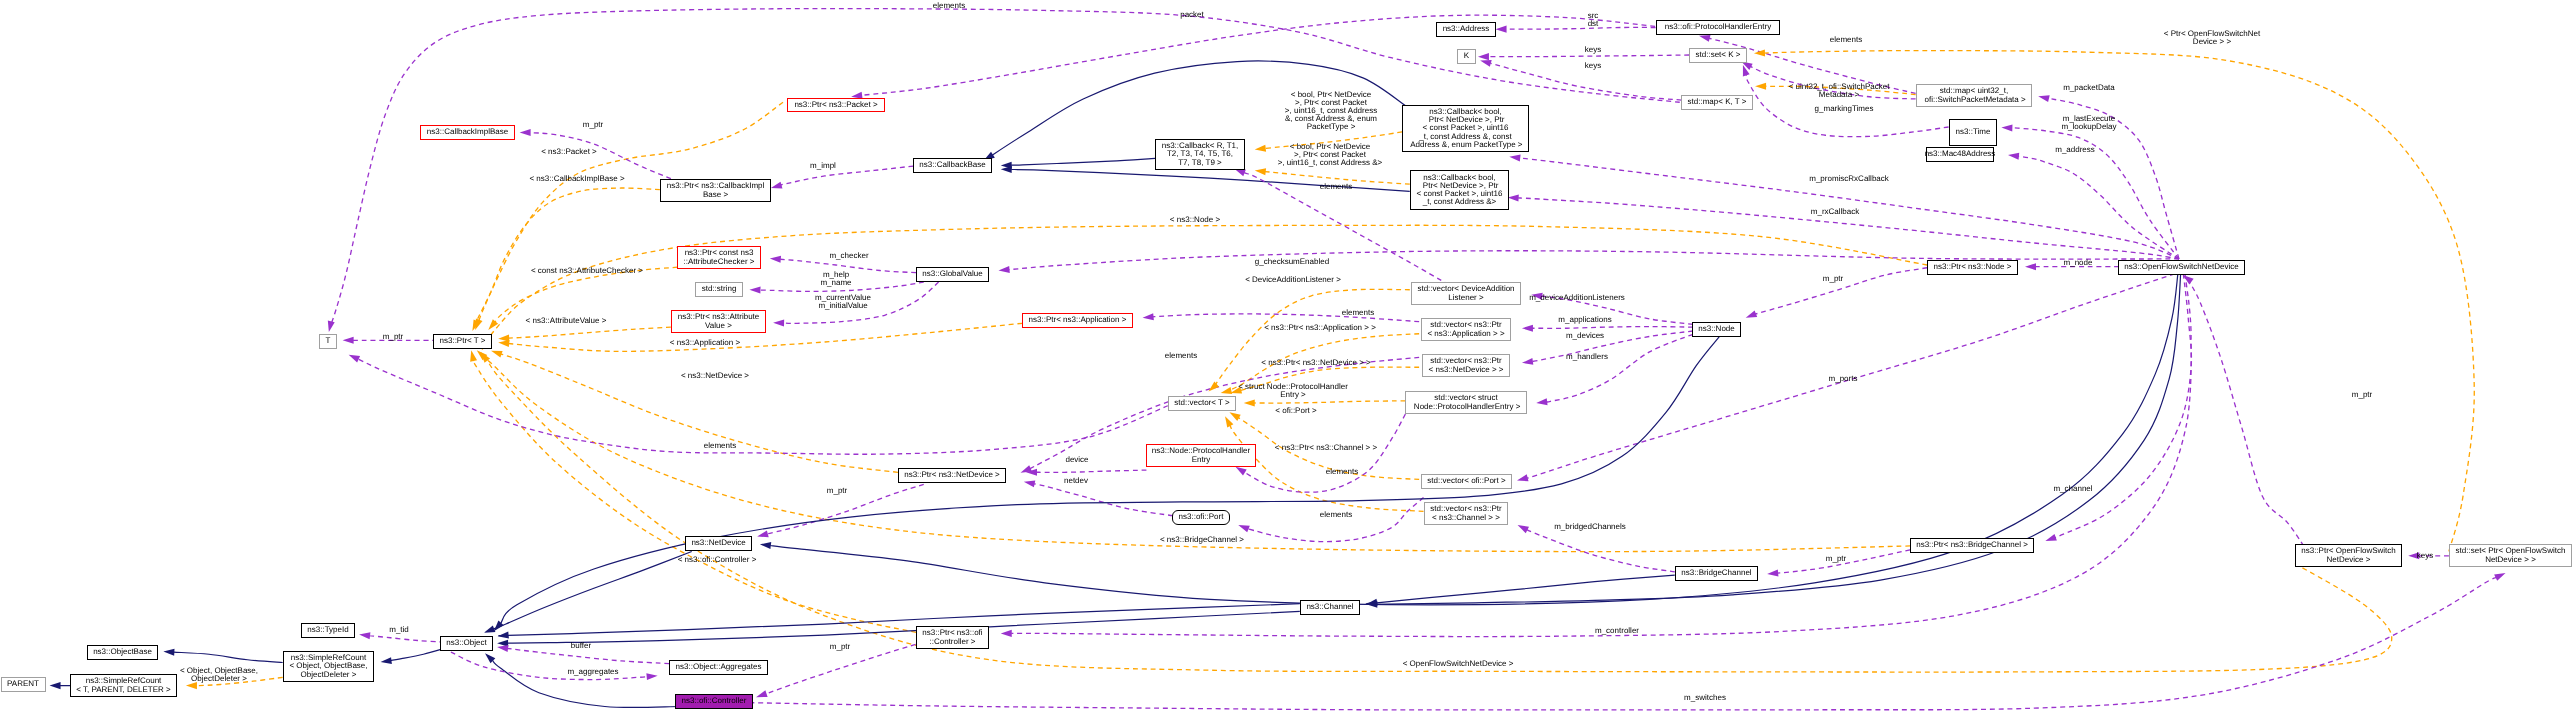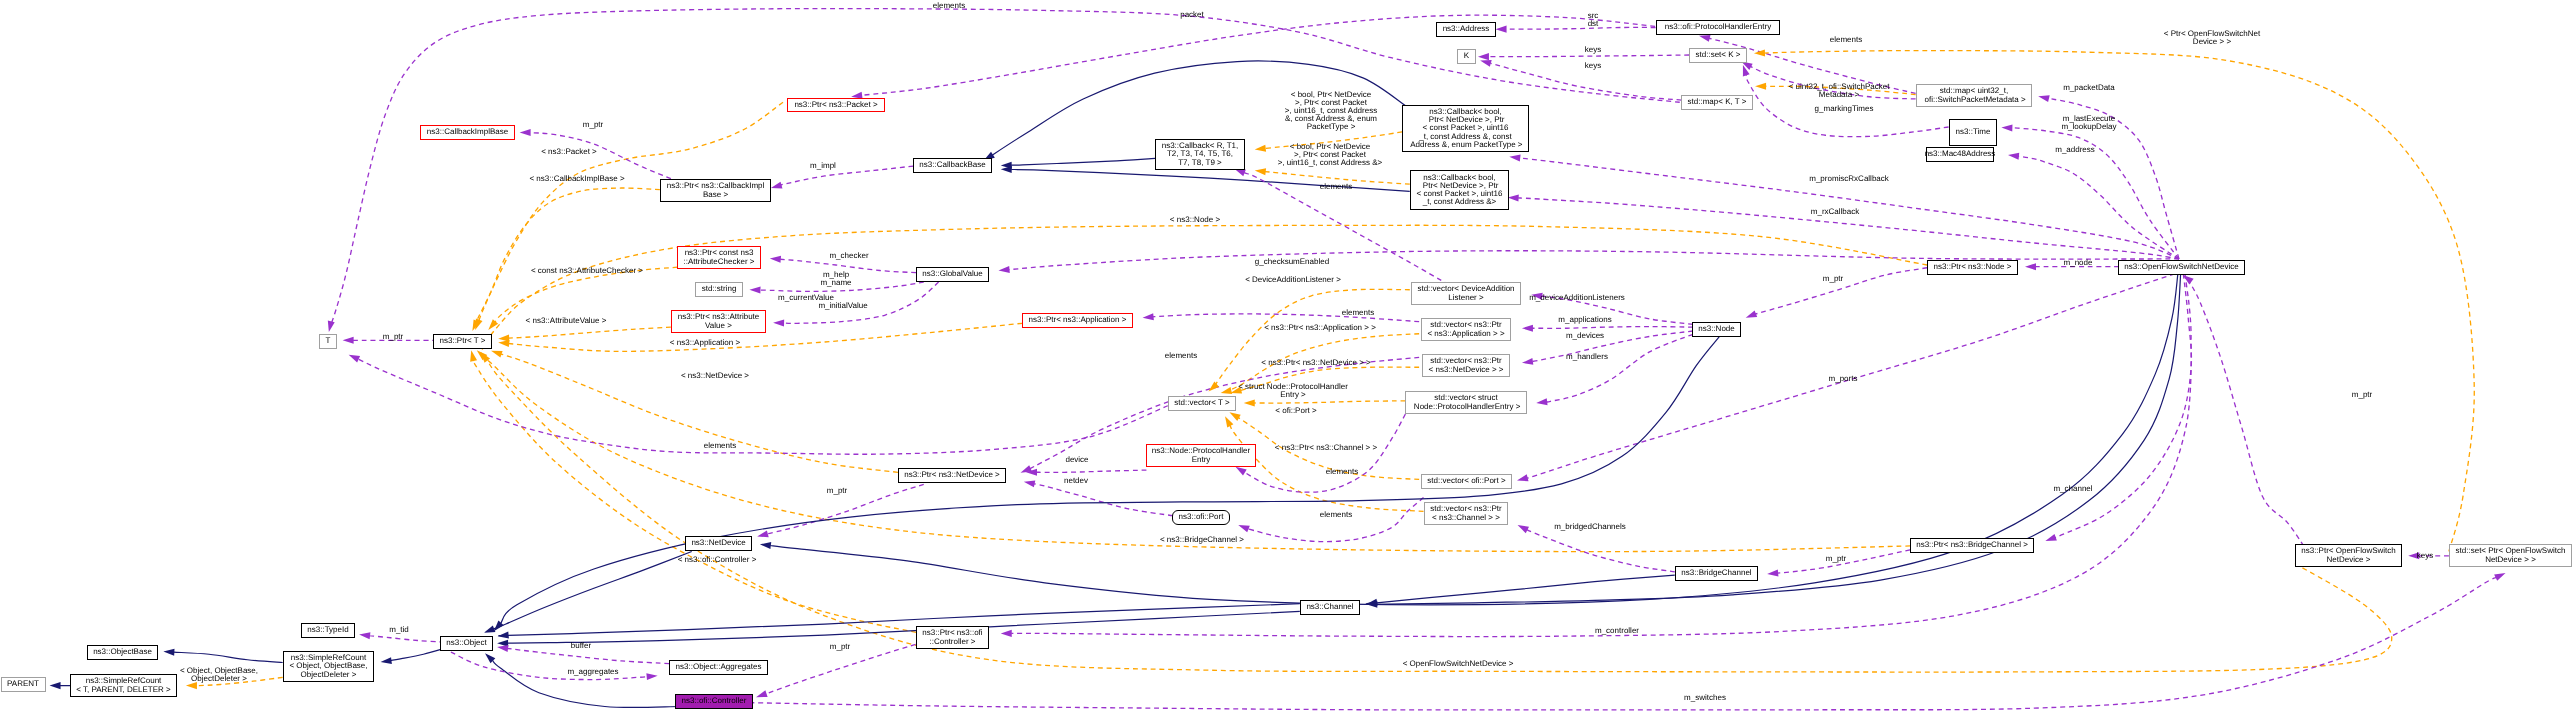--- a/index.html
+++ b/index.html
@@ -293,21 +293,21 @@
       <div class="elabel" style="left: 2089px; top: 88px;">m_packetData</div>
       <div class="elabel" style="left: 2089px; top: 119px;">m_lastExecute</div>
       <div class="elabel" style="left: 2089px; top: 127px;">m_lookupDelay</div>
       <div class="elabel" style="left: 2075px; top: 150px;">m_address</div>
       <div class="elabel" style="left: 1849px; top: 179px;">m_promiscRxCallback</div>
       <div class="elabel" style="left: 1835px; top: 212px;">m_rxCallback</div>
       <div class="elabel" style="left: 1195px; top: 220px;">&lt; ns3::Node &gt;</div>
       <div class="elabel" style="left: 849px; top: 256px;">m_checker</div>
       <div class="elabel" style="left: 836px; top: 275px;">m_help</div>
       <div class="elabel" style="left: 836px; top: 283px;">m_name</div>
-      <div class="elabel" style="left: 806px; top: 298px;">m_currentValue</div>
+      <div class="elabel" style="left: 843px; top: 298px;">m_currentValue</div>
       <div class="elabel" style="left: 843px; top: 306px;">m_initialValue</div>
       <div class="elabel" style="left: 587px; top: 271px;">&lt; const ns3::AttributeChecker &gt;</div>
       <div class="elabel" style="left: 566px; top: 321px;">&lt; ns3::AttributeValue &gt;</div>
       <div class="elabel" style="left: 705px; top: 343px;">&lt; ns3::Application &gt;</div>
       <div class="elabel" style="left: 715px; top: 376px;">&lt; ns3::NetDevice &gt;</div>
       <div class="elabel" style="left: 393px; top: 337px;">m_ptr</div>
       <div class="elabel" style="left: 1292px; top: 262px;">g_checksumEnabled</div>
       <div class="elabel" style="left: 1257px; top: 280px; margin-left: 36px;">&lt; DeviceAdditionListener &gt;</div>
       <div class="elabel" style="left: 1358px; top: 313px;">elements</div>
       <div class="elabel" style="left: 1320px; top: 328px;">&lt; ns3::Ptr&lt; ns3::Application &gt; &gt;</div>

